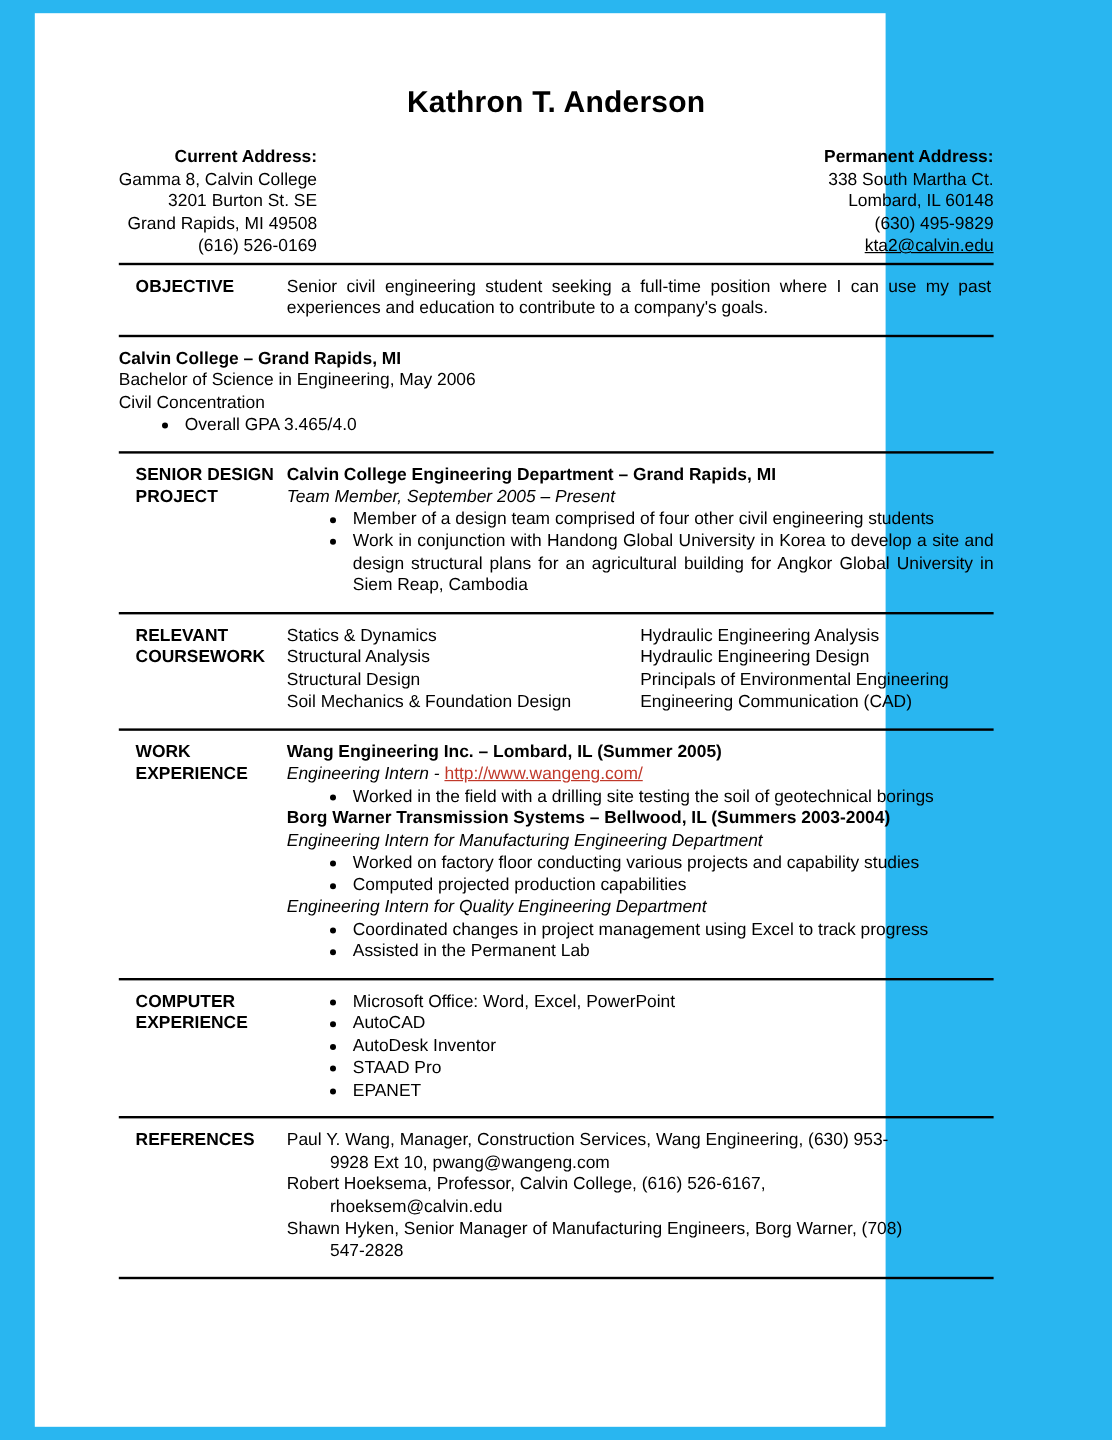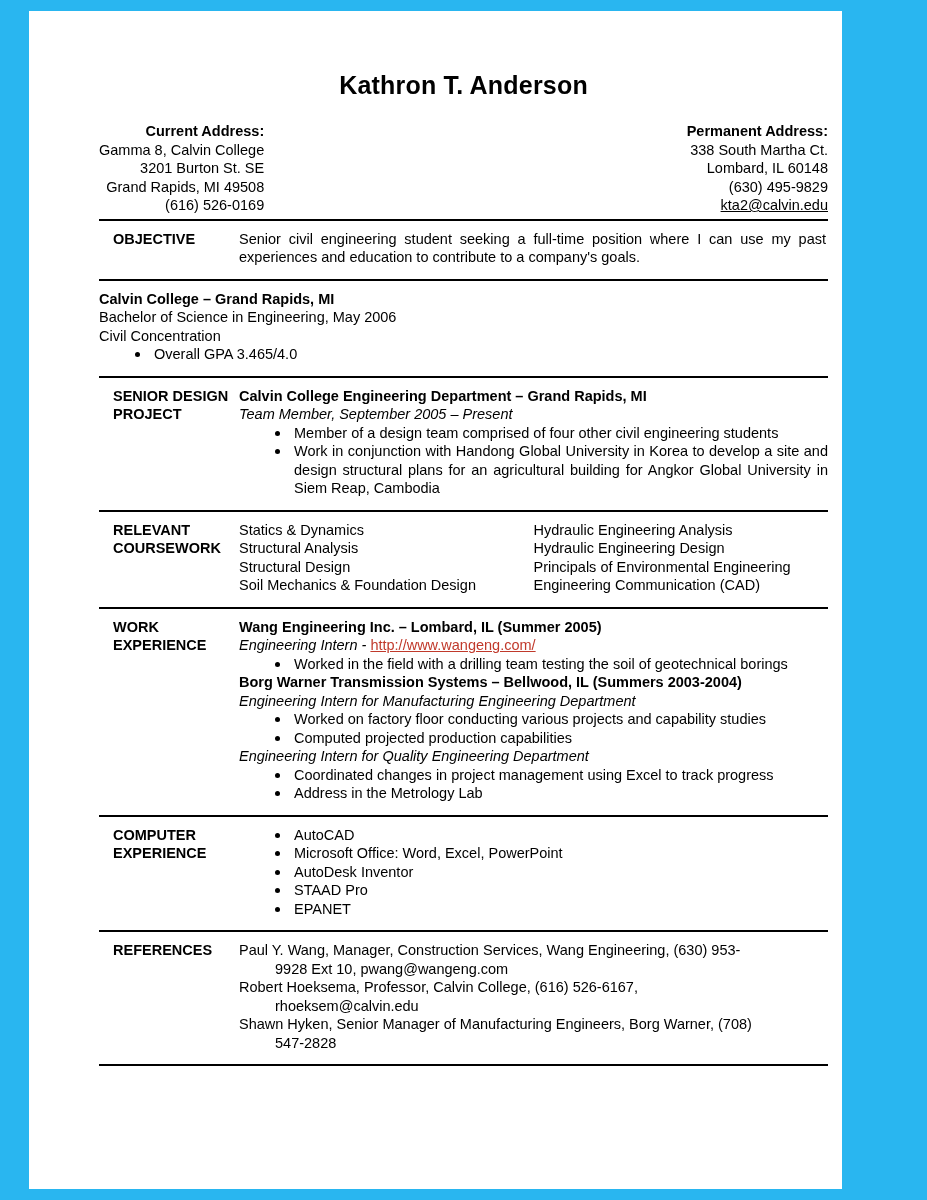--- a/index.html
+++ b/index.html
@@ -10,21 +10,21 @@
     width: 927px;
     height: 1200px;
     background: #29b6f0;
     font-family: "Liberation Sans", sans-serif;
     overflow: hidden;
   }
   .page {
     position: absolute;
     left: 29px;
     top: 11px;
-    width: 813px;
+    width: 709px;
     height: 1178px;
     background: #ffffff;
     box-sizing: border-box;
   }
   .sheet {
     position: absolute;
     left: 70px;
     top: 60px;
     width: 729px;
   }
@@ -215,46 +215,46 @@
 
     <div class="section">
       <div class="sec-label">
         <div>WORK</div>
         <div>EXPERIENCE</div>
       </div>
       <div class="sec-body">
         <p class="bold">Wang Engineering Inc. – Lombard, IL (Summer 2005)</p>
         <p><span class="ital">Engineering Intern - </span><span class="link">http://www.wangeng.com/</span></p>
         <ul class="bullets">
-          <li>Worked in the field with a drilling team testing the soil of geotechnical borings</li>
+          <li>Worked in the field with a drilling site testing the soil of geotechnical borings</li>
         </ul>
 
         <p class="bold gap-top">Borg Warner Transmission Systems – Bellwood, IL  (Summers 2003-2004)</p>
         <p class="ital">Engineering Intern for Manufacturing Engineering Department</p>
         <ul class="bullets">
           <li>Worked on factory floor conducting various projects and capability studies</li>
           <li>Computed projected production capabilities</li>
         </ul>
         <p class="ital">Engineering Intern for Quality Engineering Department</p>
         <ul class="bullets">
           <li>Coordinated changes in project management using Excel to track progress</li>
-          <li>Address in the Metrology Lab</li>
+          <li>Assisted in the Permanent Lab</li>
         </ul>
       </div>
     </div>
 
     <div class="section">
       <div class="sec-label">
         <div>COMPUTER</div>
         <div>EXPERIENCE</div>
       </div>
       <div class="sec-body">
         <ul class="bullets">
+          <li>Microsoft Office: Word, Excel, PowerPoint</li>
           <li>AutoCAD</li>
-          <li>Microsoft Office: Word, Excel, PowerPoint</li>
           <li>AutoDesk Inventor</li>
           <li>STAAD Pro</li>
           <li>EPANET</li>
         </ul>
       </div>
     </div>
 
     <div class="section">
       <div class="sec-label">REFERENCES</div>
       <div class="sec-body">

